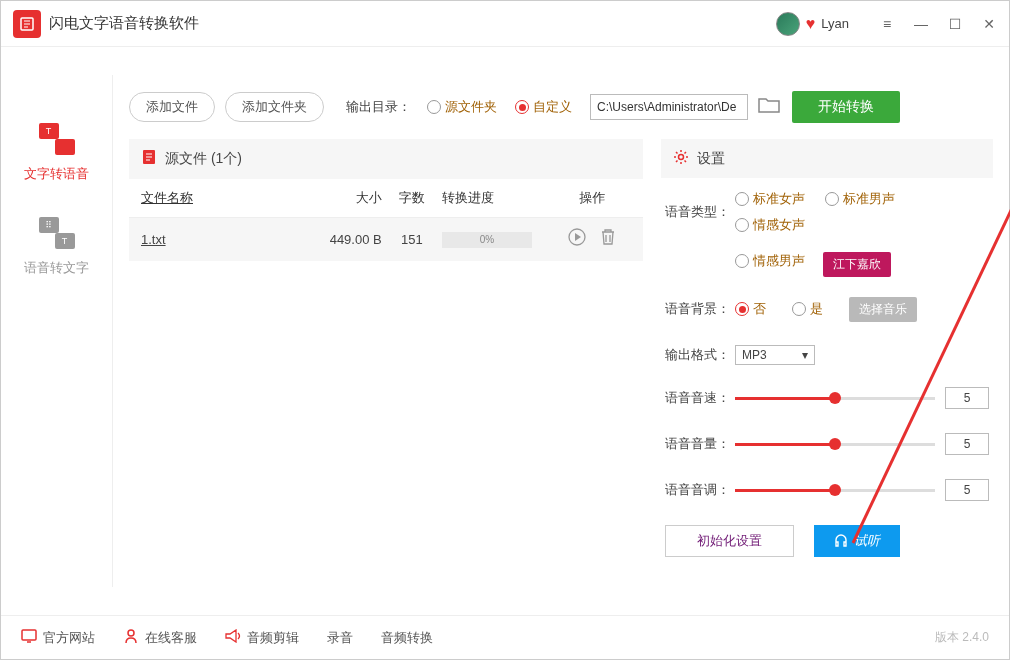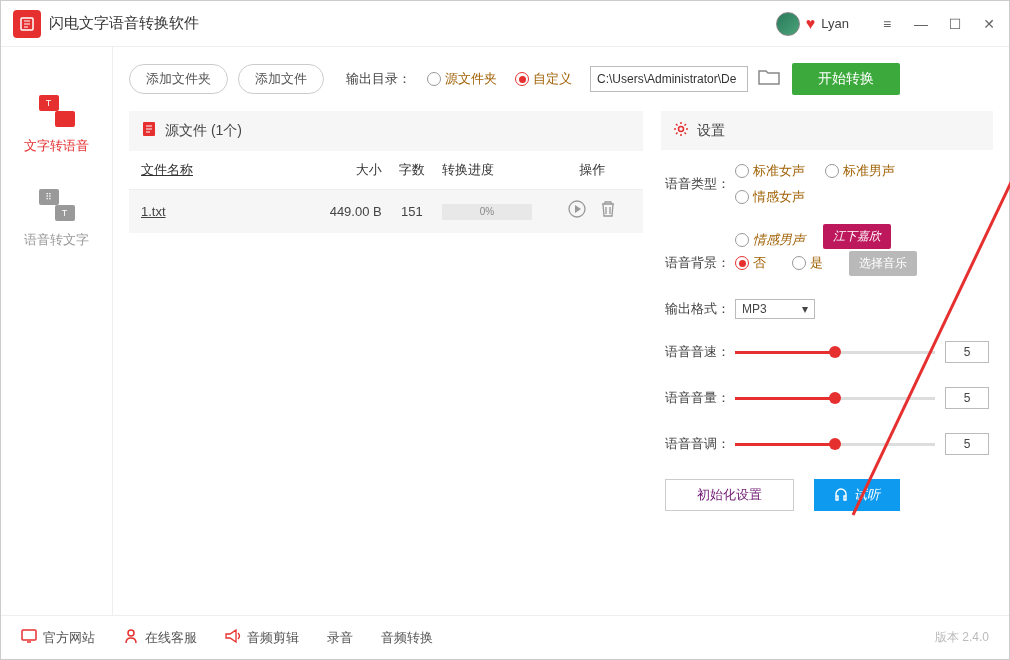--- a/index.html
+++ b/index.html
@@ -1,17 +1,17 @@
 <!DOCTYPE html>
 <html><head>
 <meta charset="utf-8">
 <style>
 * { box-sizing: border-box; margin: 0; padding: 0; font-family: "Microsoft YaHei", Arial, sans-serif; }
 body { background: #f5f5f5; width: 1010px; height: 660px; overflow: hidden; }
-.window { width: 1010px; height: 660px; background: #fff; border: 1px solid #ccc; display: flex; flex-direction: column; }
+.window { width: 1010px; height: 660px; background: #fff; border: 1px solid #ccc; display: flex; flex-direction: column; gap: 28px; }
 .titlebar { height: 46px; display: flex; align-items: center; padding: 0 12px; border-bottom: 1px solid #eee; }
 .logo { width: 28px; height: 28px; background: #e63030; border-radius: 4px; display: flex; align-items: center; justify-content: center; margin-right: 8px; }
 .logo svg { fill: #fff; }
 .app-title { font-size: 15px; color: #333; flex: 1; }
 .user-area { display: flex; align-items: center; gap: 6px; margin-right: 30px; }
 .avatar { width: 24px; height: 24px; border-radius: 50%; background: linear-gradient(135deg,#2a7a5a,#4aa37a); border:1px solid #888; }
 .vip-icon { color: #e63030; font-size: 16px; }
 .username { font-size: 13px; color: #444; }
 .win-controls { display: flex; gap: 18px; }
 .win-btn { width: 16px; height: 16px; display: flex; align-items: center; justify-content: center; cursor: pointer; color: #666; font-size: 14px; }
@@ -50,21 +50,21 @@
 .col-op { flex: 0.9; text-align: center; }
 .trow { display: flex; padding: 10px 12px; background: #f6f6f6; font-size: 13px; color: #444; align-items: center; }
 .prog-bar { width: 90px; height: 16px; background: #e8e8e8; display: inline-flex; align-items: center; justify-content: center; font-size: 10px; color: #888; }
 .op-icons { display: flex; gap: 14px; justify-content: center; font-size: 17px; color: #888; }
 .op-ico { cursor: pointer; }
 .right-panel { width: 332px; }
 .settings-body { padding: 12px 4px; font-size: 13px; color: #444; }
 .setting-row { display: flex; align-items: center; margin-bottom: 18px; min-height: 28px; }
 .setting-label { width: 70px; flex-shrink: 0; }
 .voice-opts { display: flex; flex-wrap: wrap; gap: 8px 12px; }
-.voice-extra { display: flex; align-items: flex-end; gap: 10px; padding-left: 70px; font-style: italic; }
+.voice-extra { display: flex; align-items: flex-start; gap: 10px; margin-bottom: 18px; padding-left: 70px; }
 .select-btn { background: #b9b9b9; color: #fff; border: none; padding: 4px 10px; font-size: 12px; cursor: pointer; border-radius: 2px; }
 .dropdown { border: 1px solid #bbb; padding: 2px 6px; width: 80px; font-size: 12px; display: inline-flex; align-items: center; justify-content: space-between; background: #fff; cursor: pointer; }
 .slider-row { display: flex; align-items: center; margin-bottom: 24px; }
 .slider { flex: 1; height: 3px; background: #ddd; position: relative; margin: 0 10px 0 0; }
 .slider-fill { position: absolute; height: 3px; background: #e63030; left: 0; }
 .slider-thumb { position: absolute; width: 12px; height: 12px; background: #e63030; border-radius: 50%; top: -5px; transform: translateX(-50%); cursor: pointer; }
 .slider-val { width: 44px; height: 22px; border: 1px solid #bbb; text-align: center; font-size: 12px; line-height: 20px; }
 .bottom-btns { display: flex; gap: 20px; margin-top: 8px; }
 .init-btn { border: 1px solid #ccc; background: #fff; padding: 6px 31px; font-size: 13px; color: #701a75; cursor: pointer; }
 .listen-btn { background: #0d9aef; color: #fff; border: none; padding: 6px 20px; font-size: 13px; cursor: pointer; display: flex; align-items: center; gap: 6px; font-style: italic; }
@@ -115,22 +115,22 @@
           <div class="side-square sq-tl" style="background:#999">⠿</div>
           <div class="side-square sq-br" style="background:#999;color:#fff;font-size:9px;text-align:center;line-height:16px">T</div>
         </div>
         <span>语音转文字</span>
       </div>
     </div>
 
     <div class="main">
 
       <div class="toolbar">
+        <button class="pill-btn">添加文件</button>
         <button class="pill-btn">添加文件夹</button>
-        <button class="pill-btn">添加文件</button>
         <span class="tb-label">输出目录：</span>
         <span class="radio">
           <span class="radio-circle"></span>
           <span>源文件夹</span>
         </span>
         <span class="radio">
           <span class="radio-circle checked"></span>
           <span>自定义</span>
         </span>
         <input class="path-input" value="C:\Users\Administrator\De" style="">

